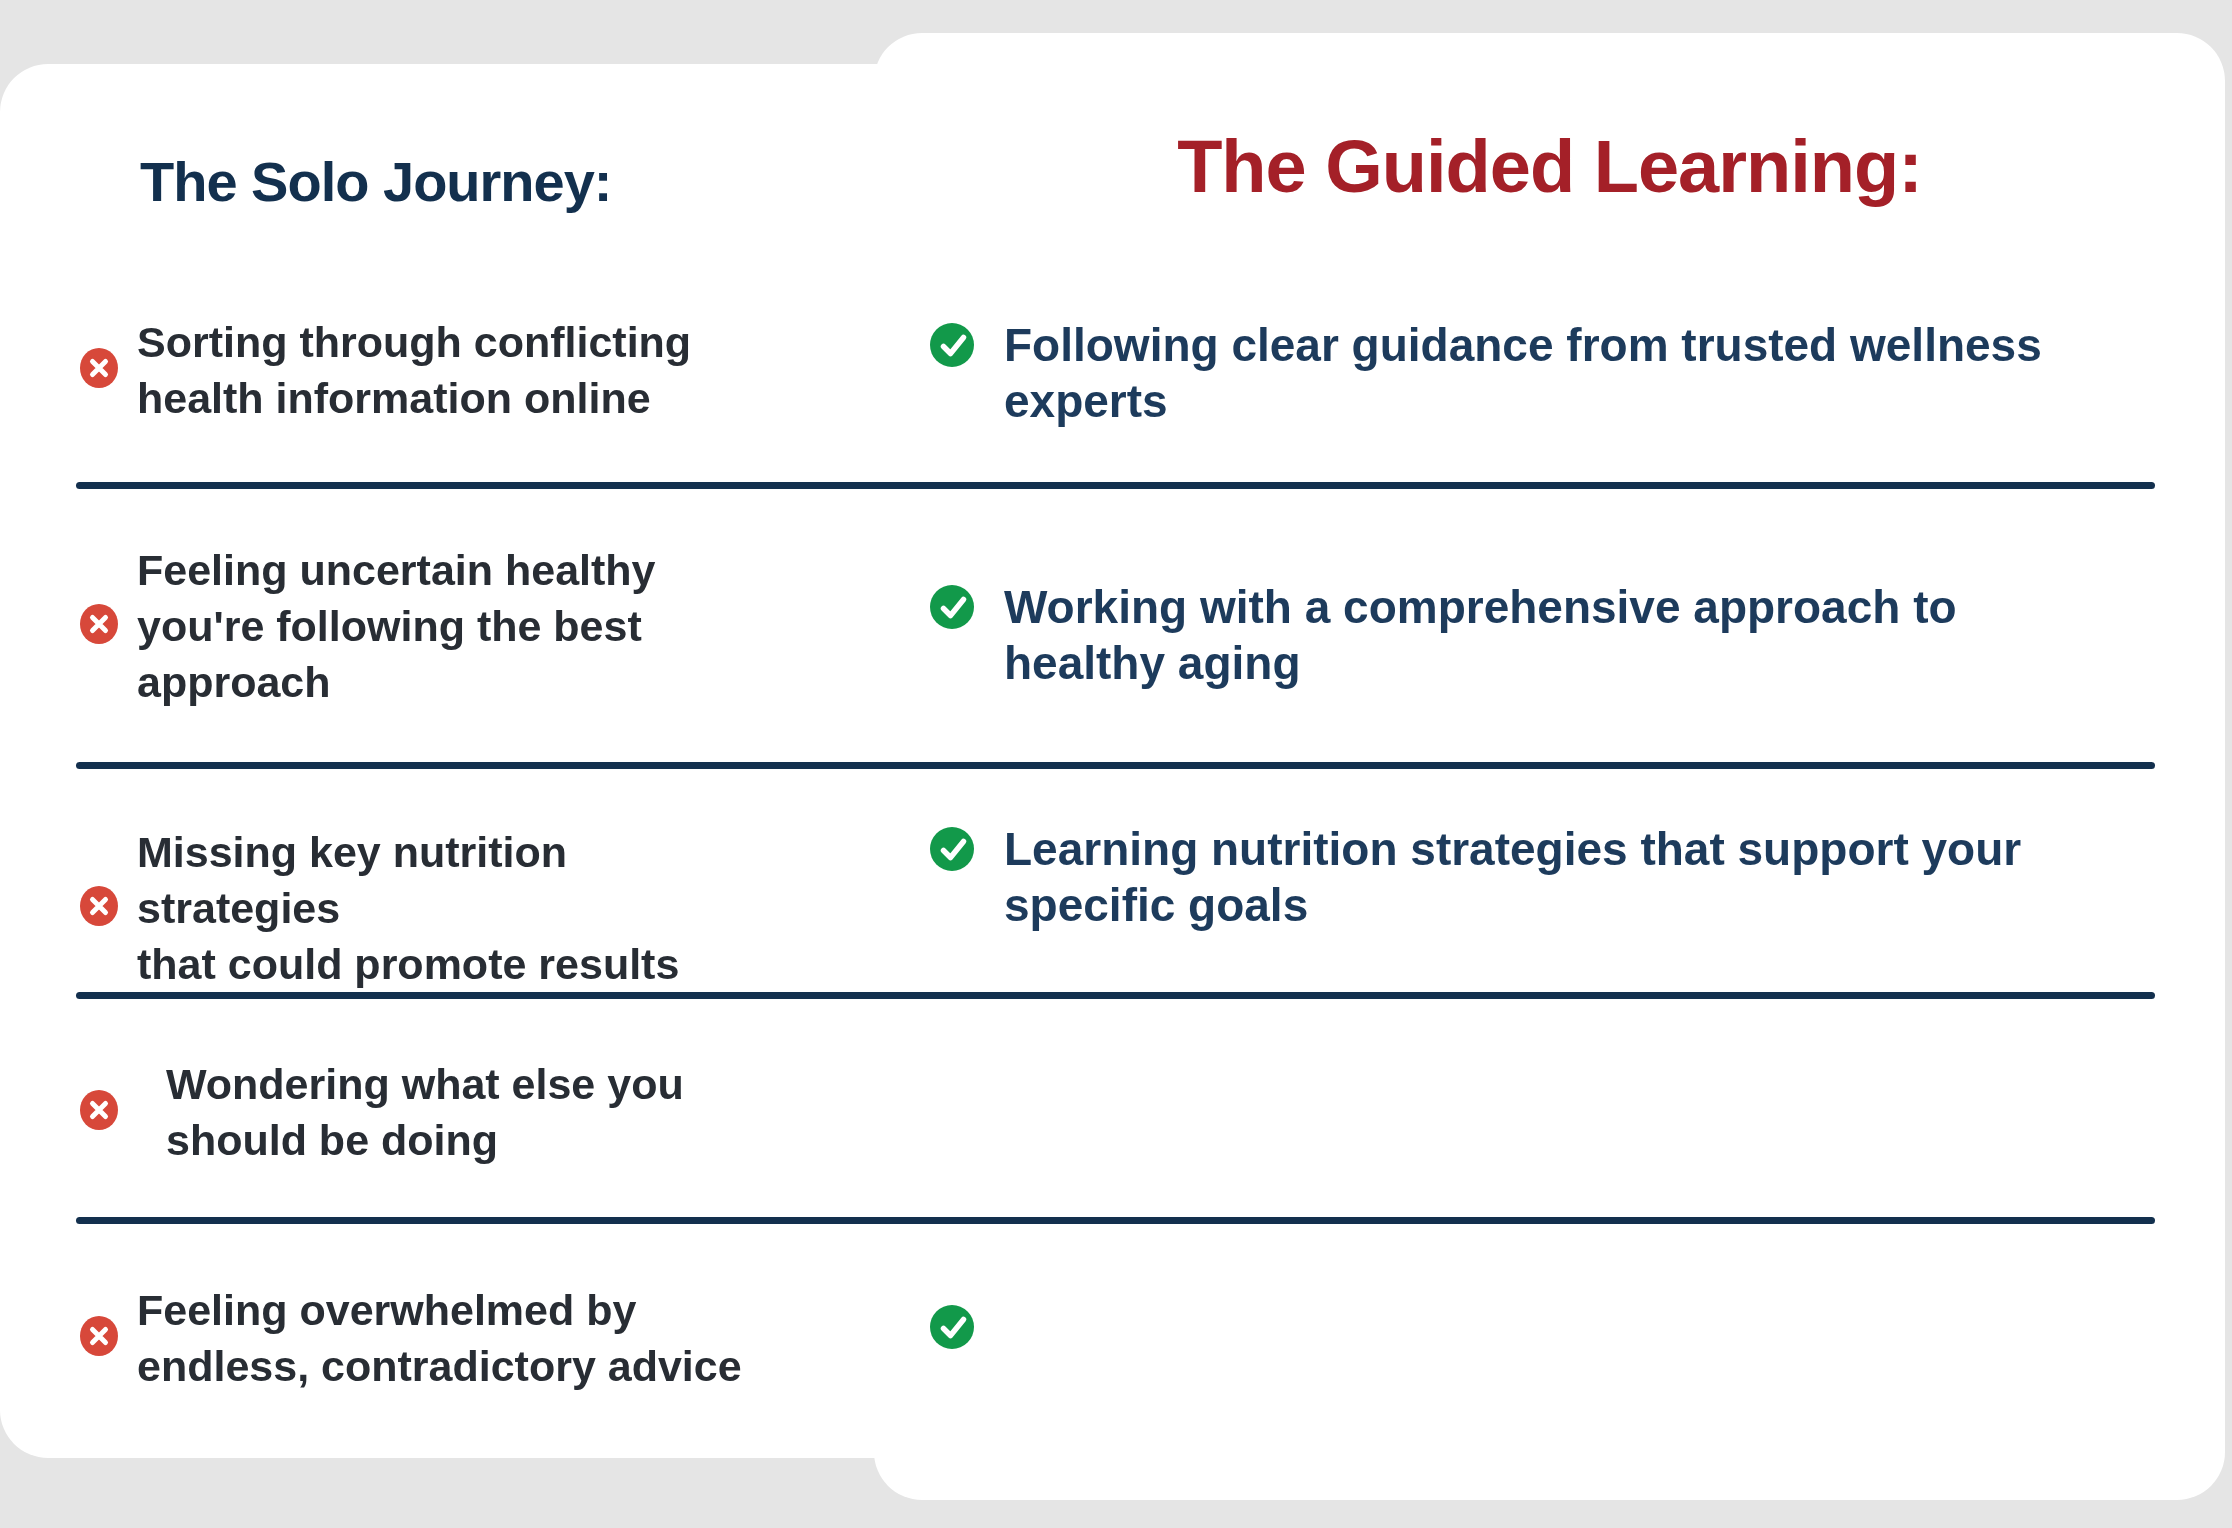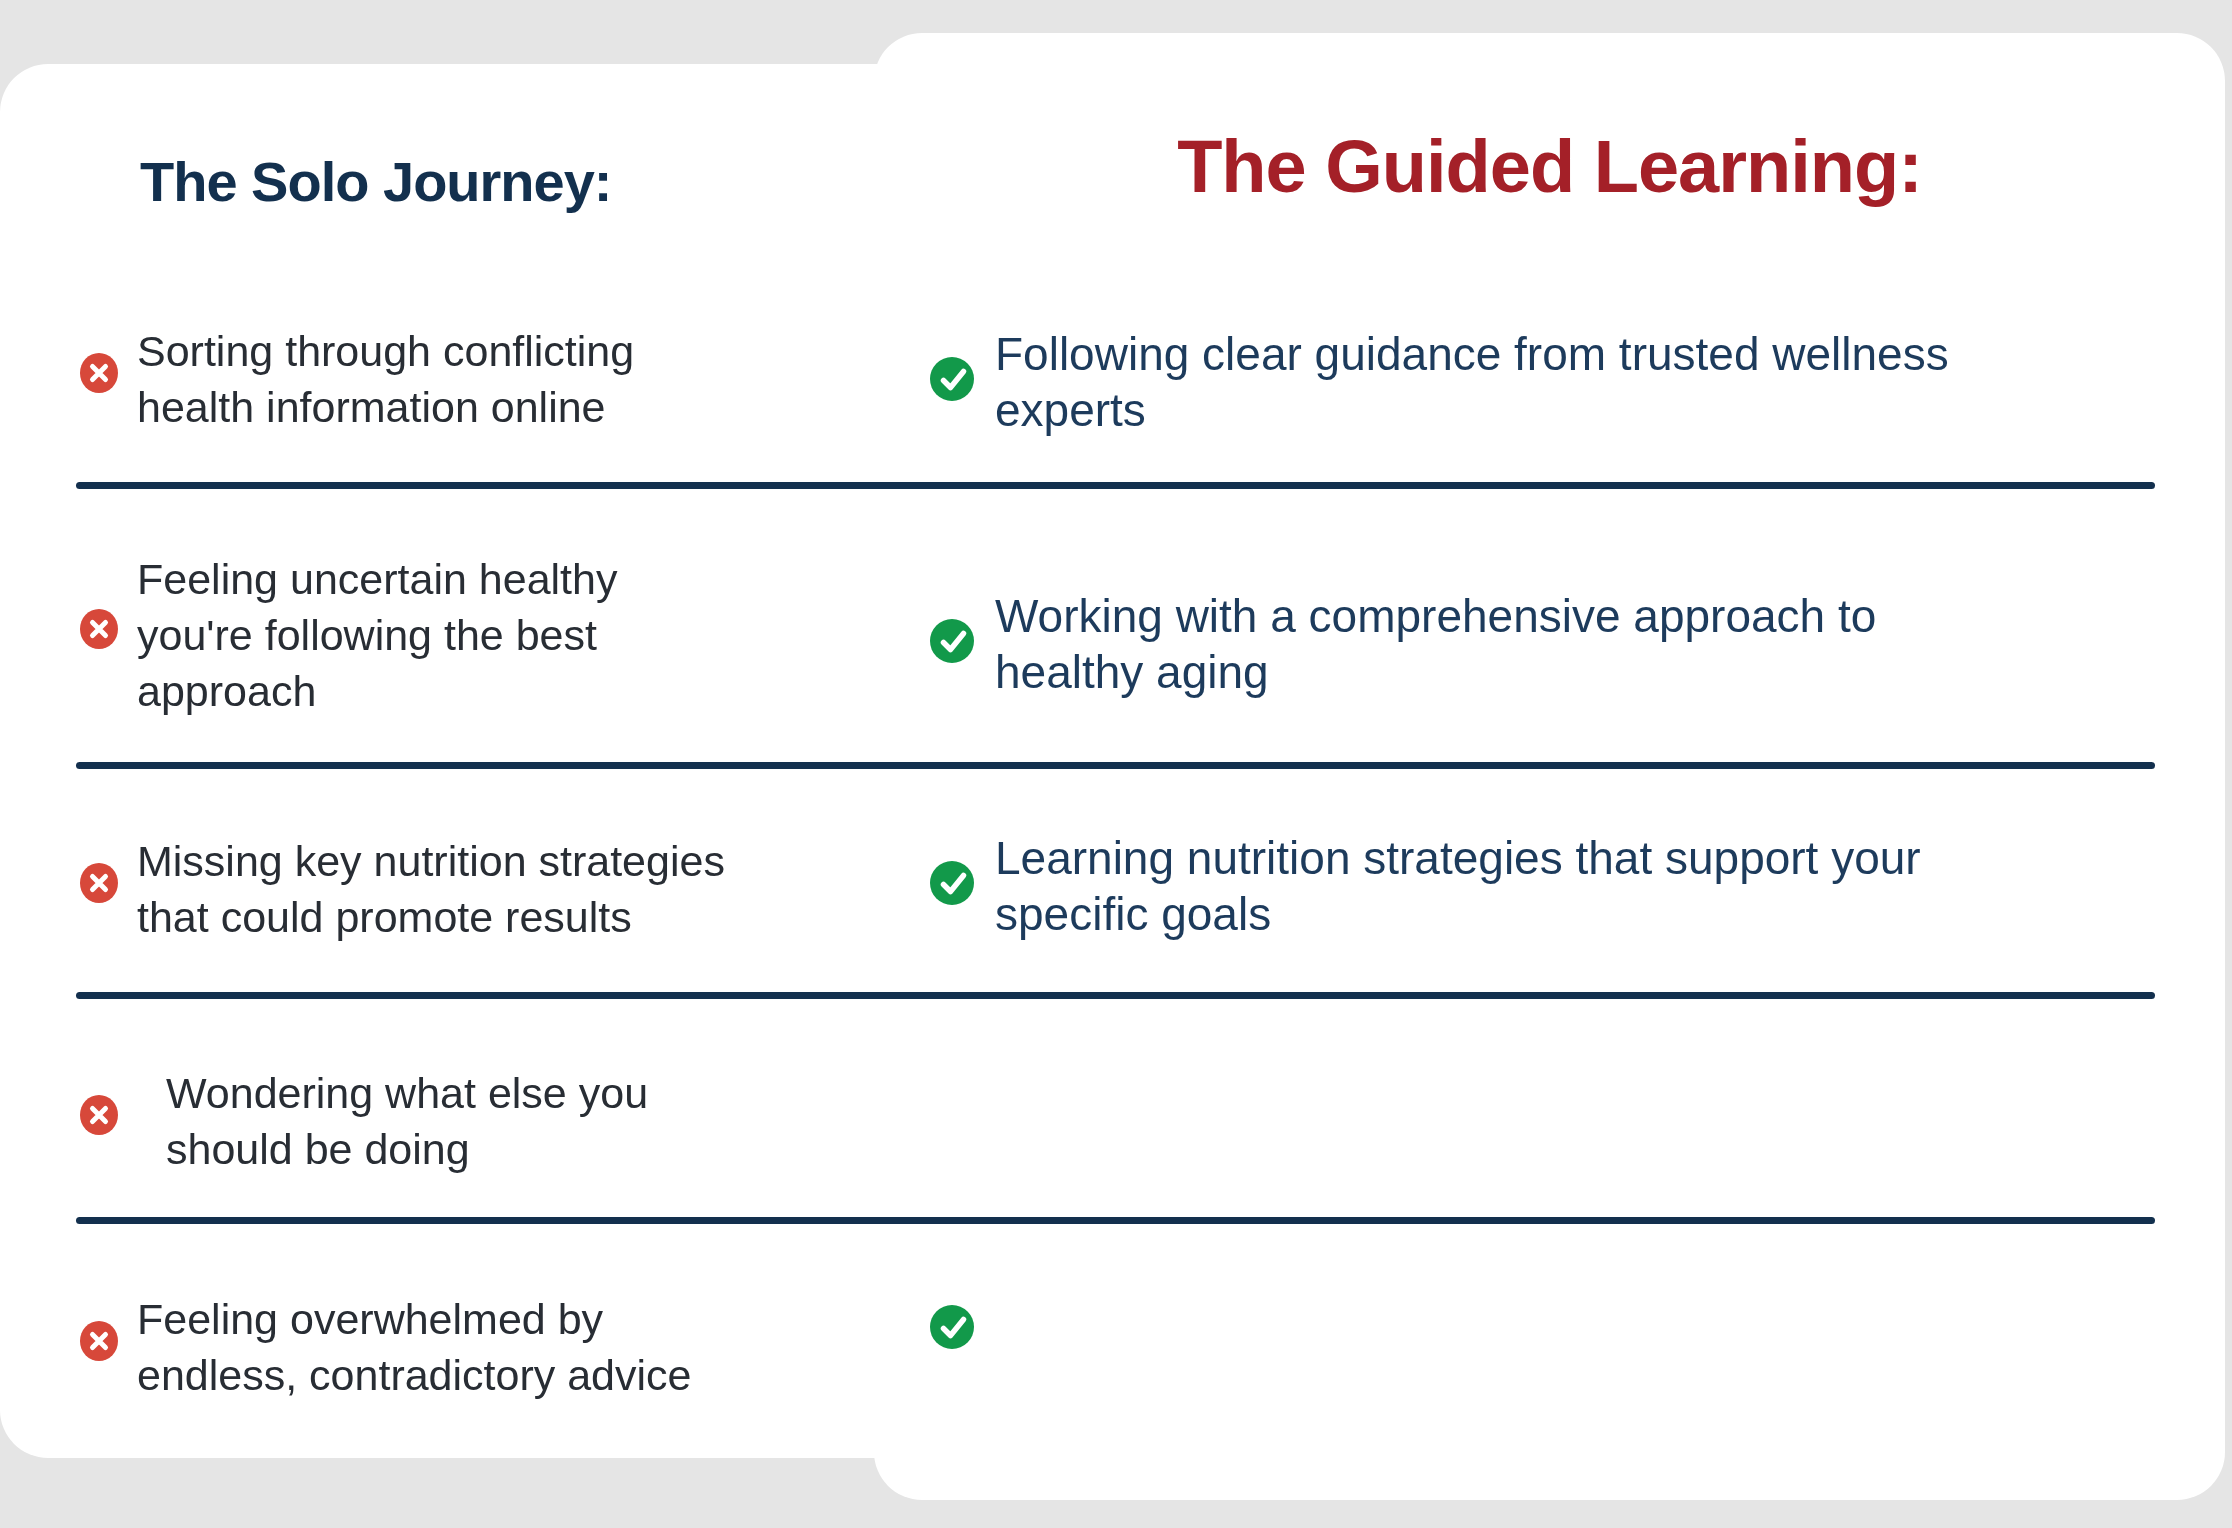--- a/index.html
+++ b/index.html
@@ -21,31 +21,31 @@
   #divider-1{top:482px;}
   #divider-2{top:762px;}
   #divider-3{top:992px;}
   #divider-4{top:1217px;}
 
   .col-title{position:absolute;line-height:1;font-weight:800;letter-spacing:-1px;white-space:nowrap;}
   #title-left{left:140px;top:154px;font-size:56px;color:#13304e;}
   #title-right{left:874px;top:130px;width:1351px;text-align:center;font-size:74px;color:#a42028;}
 
   .row{position:absolute;display:flex;}
-  .row .txt{white-space:pre-line;font-weight:400;margin-top:9px;}
+  .row .txt{white-space:pre-line;font-weight:700;}
 
   .lrow{left:80px;width:700px;align-items:center;gap:19px;}
   .lrow .txt{font-size:43px;line-height:56px;color:#282d34;}
   #lrow-0{top:314px;}
   #lrow-1{top:542px;}
   #lrow-2{top:824px;}
   #lrow-3{top:1056px;gap:48px;}
   #lrow-4{top:1282px;}
 
-  .rrow{left:930px;width:1260px;align-items:center;gap:21px;}
+  .rrow{left:930px;width:1260px;align-items:flex-start;gap:30px;}
   .rrow .txt{font-size:46px;line-height:56px;color:#1d3b5c;}
   .rrow .icon{margin-top:6px;}
   #rrow-0{top:317px;}
   #rrow-1{top:579px;}
   #rrow-2{top:821px;}
   #rrow-3{top:1079px;}
   #rrow-4{top:1299px;}
 
   .icon{flex:0 0 auto;display:block;}
 </style>

